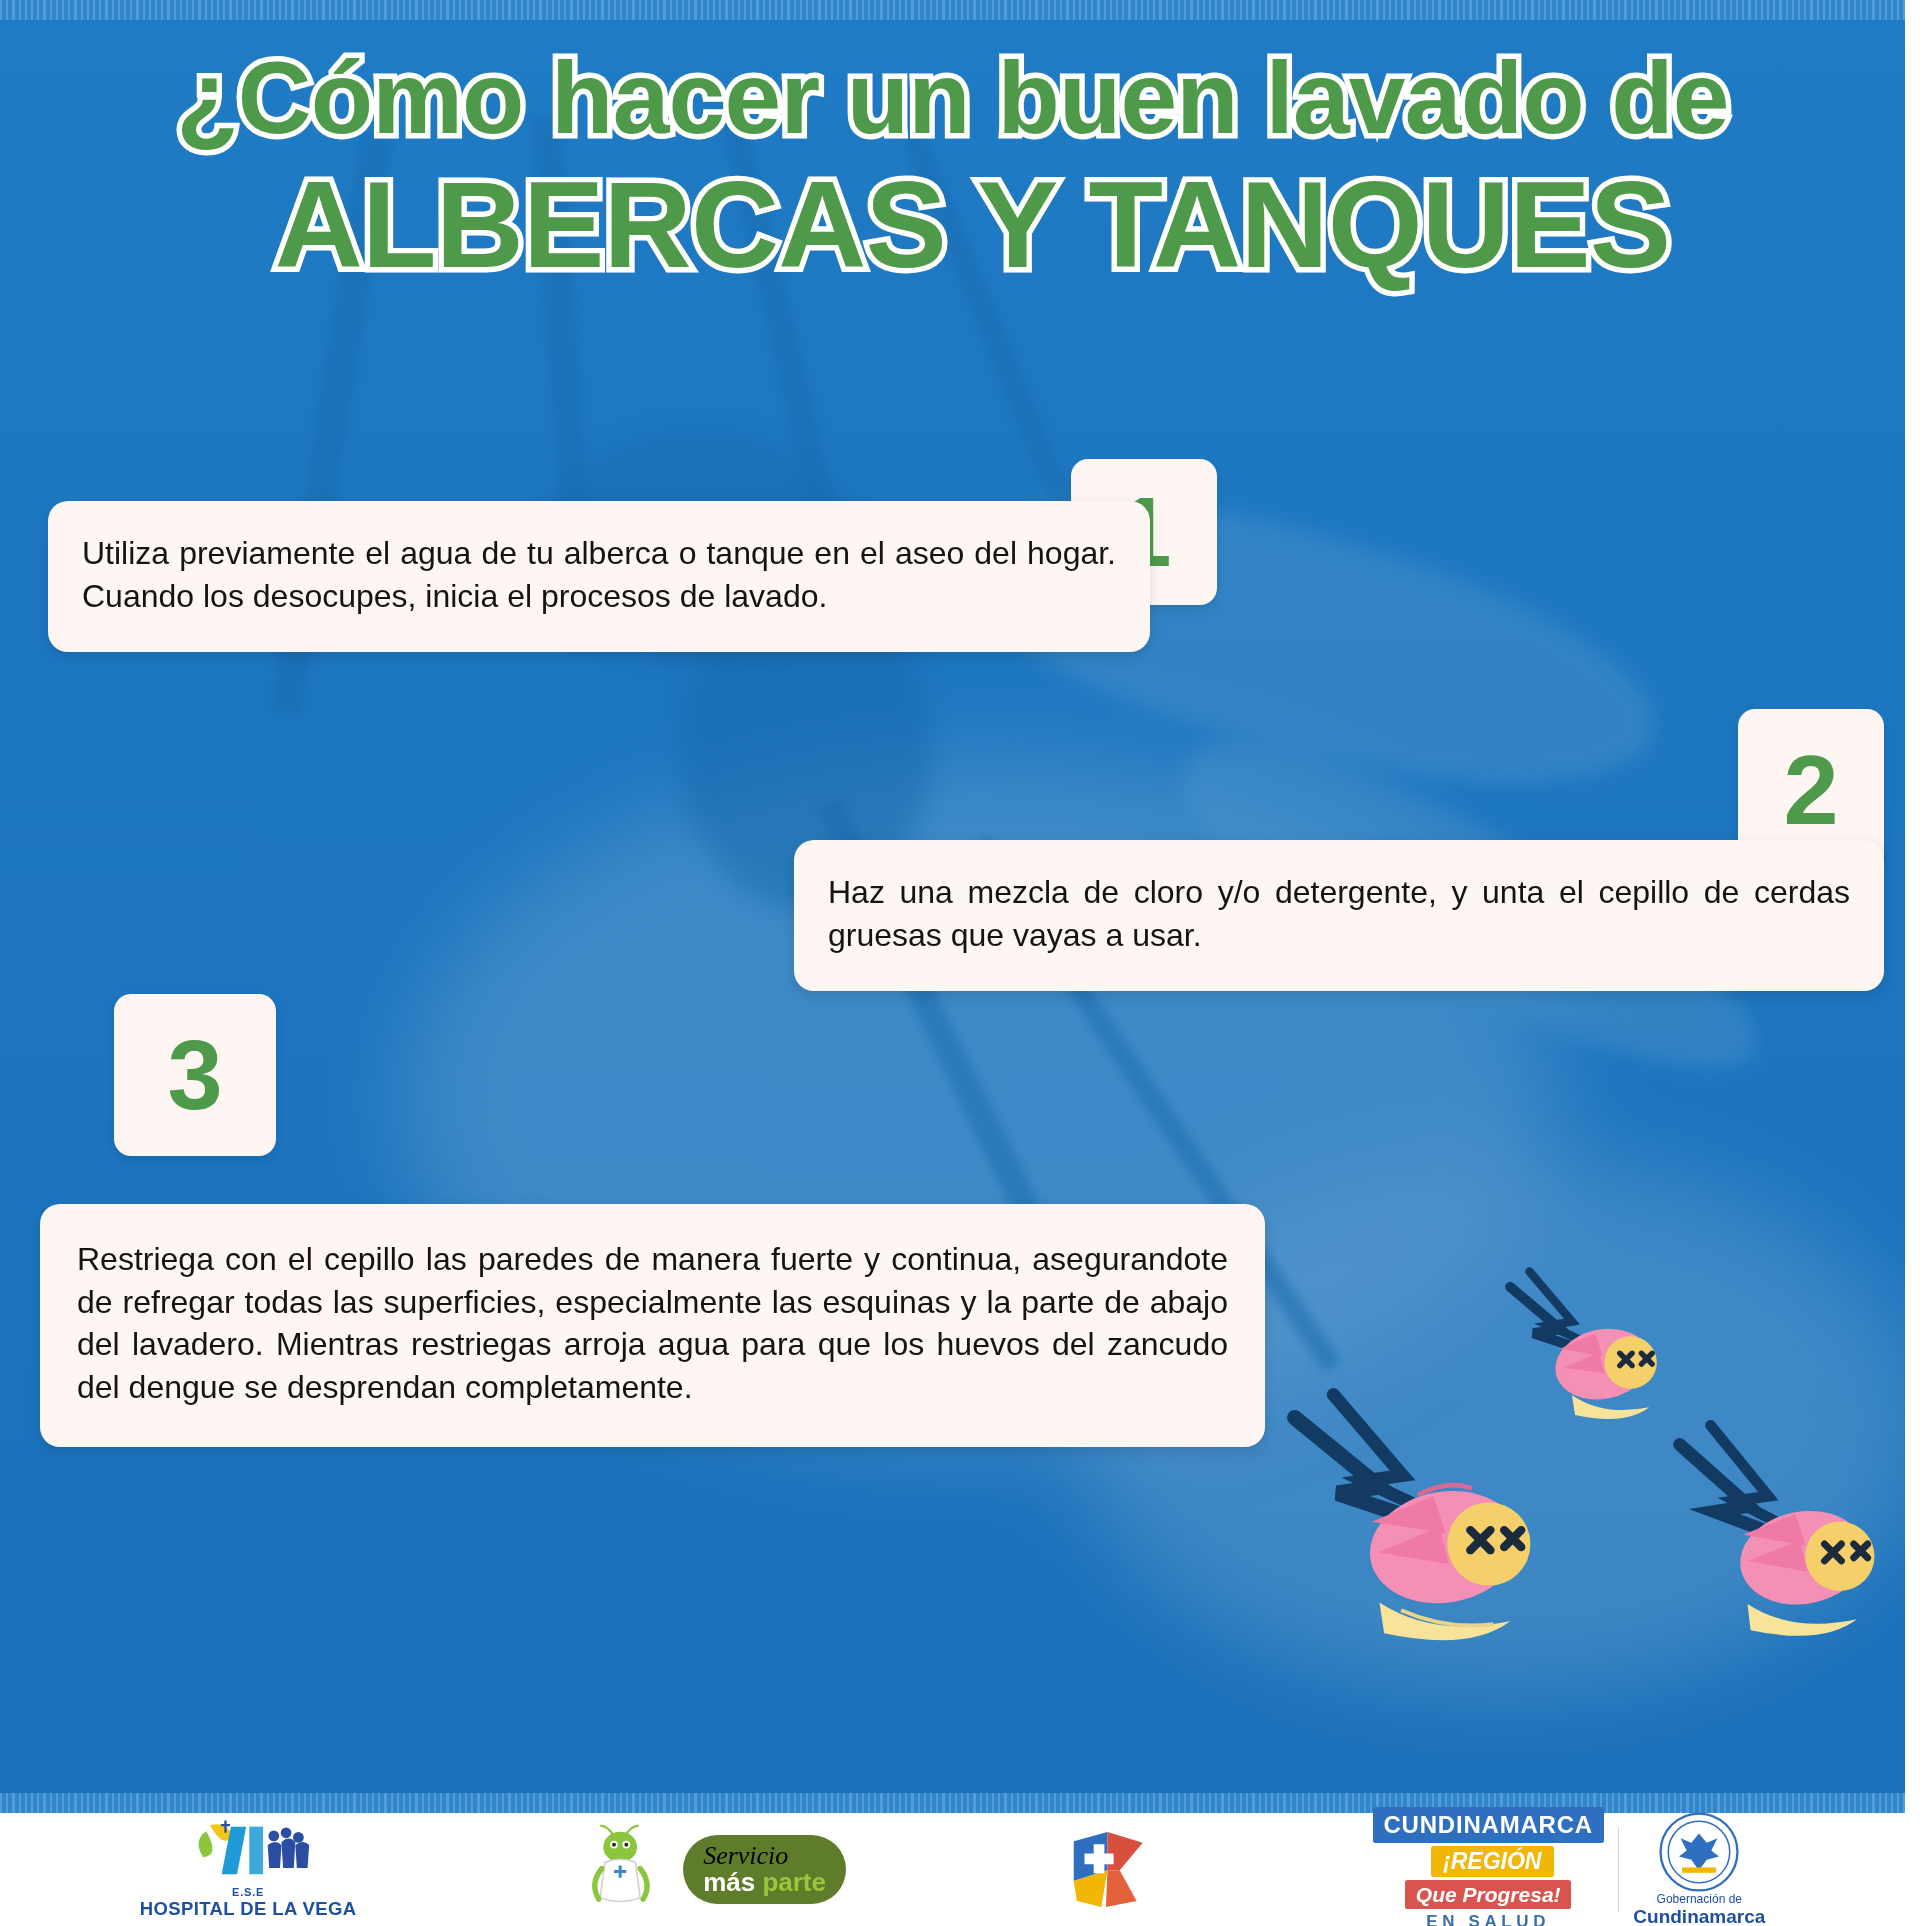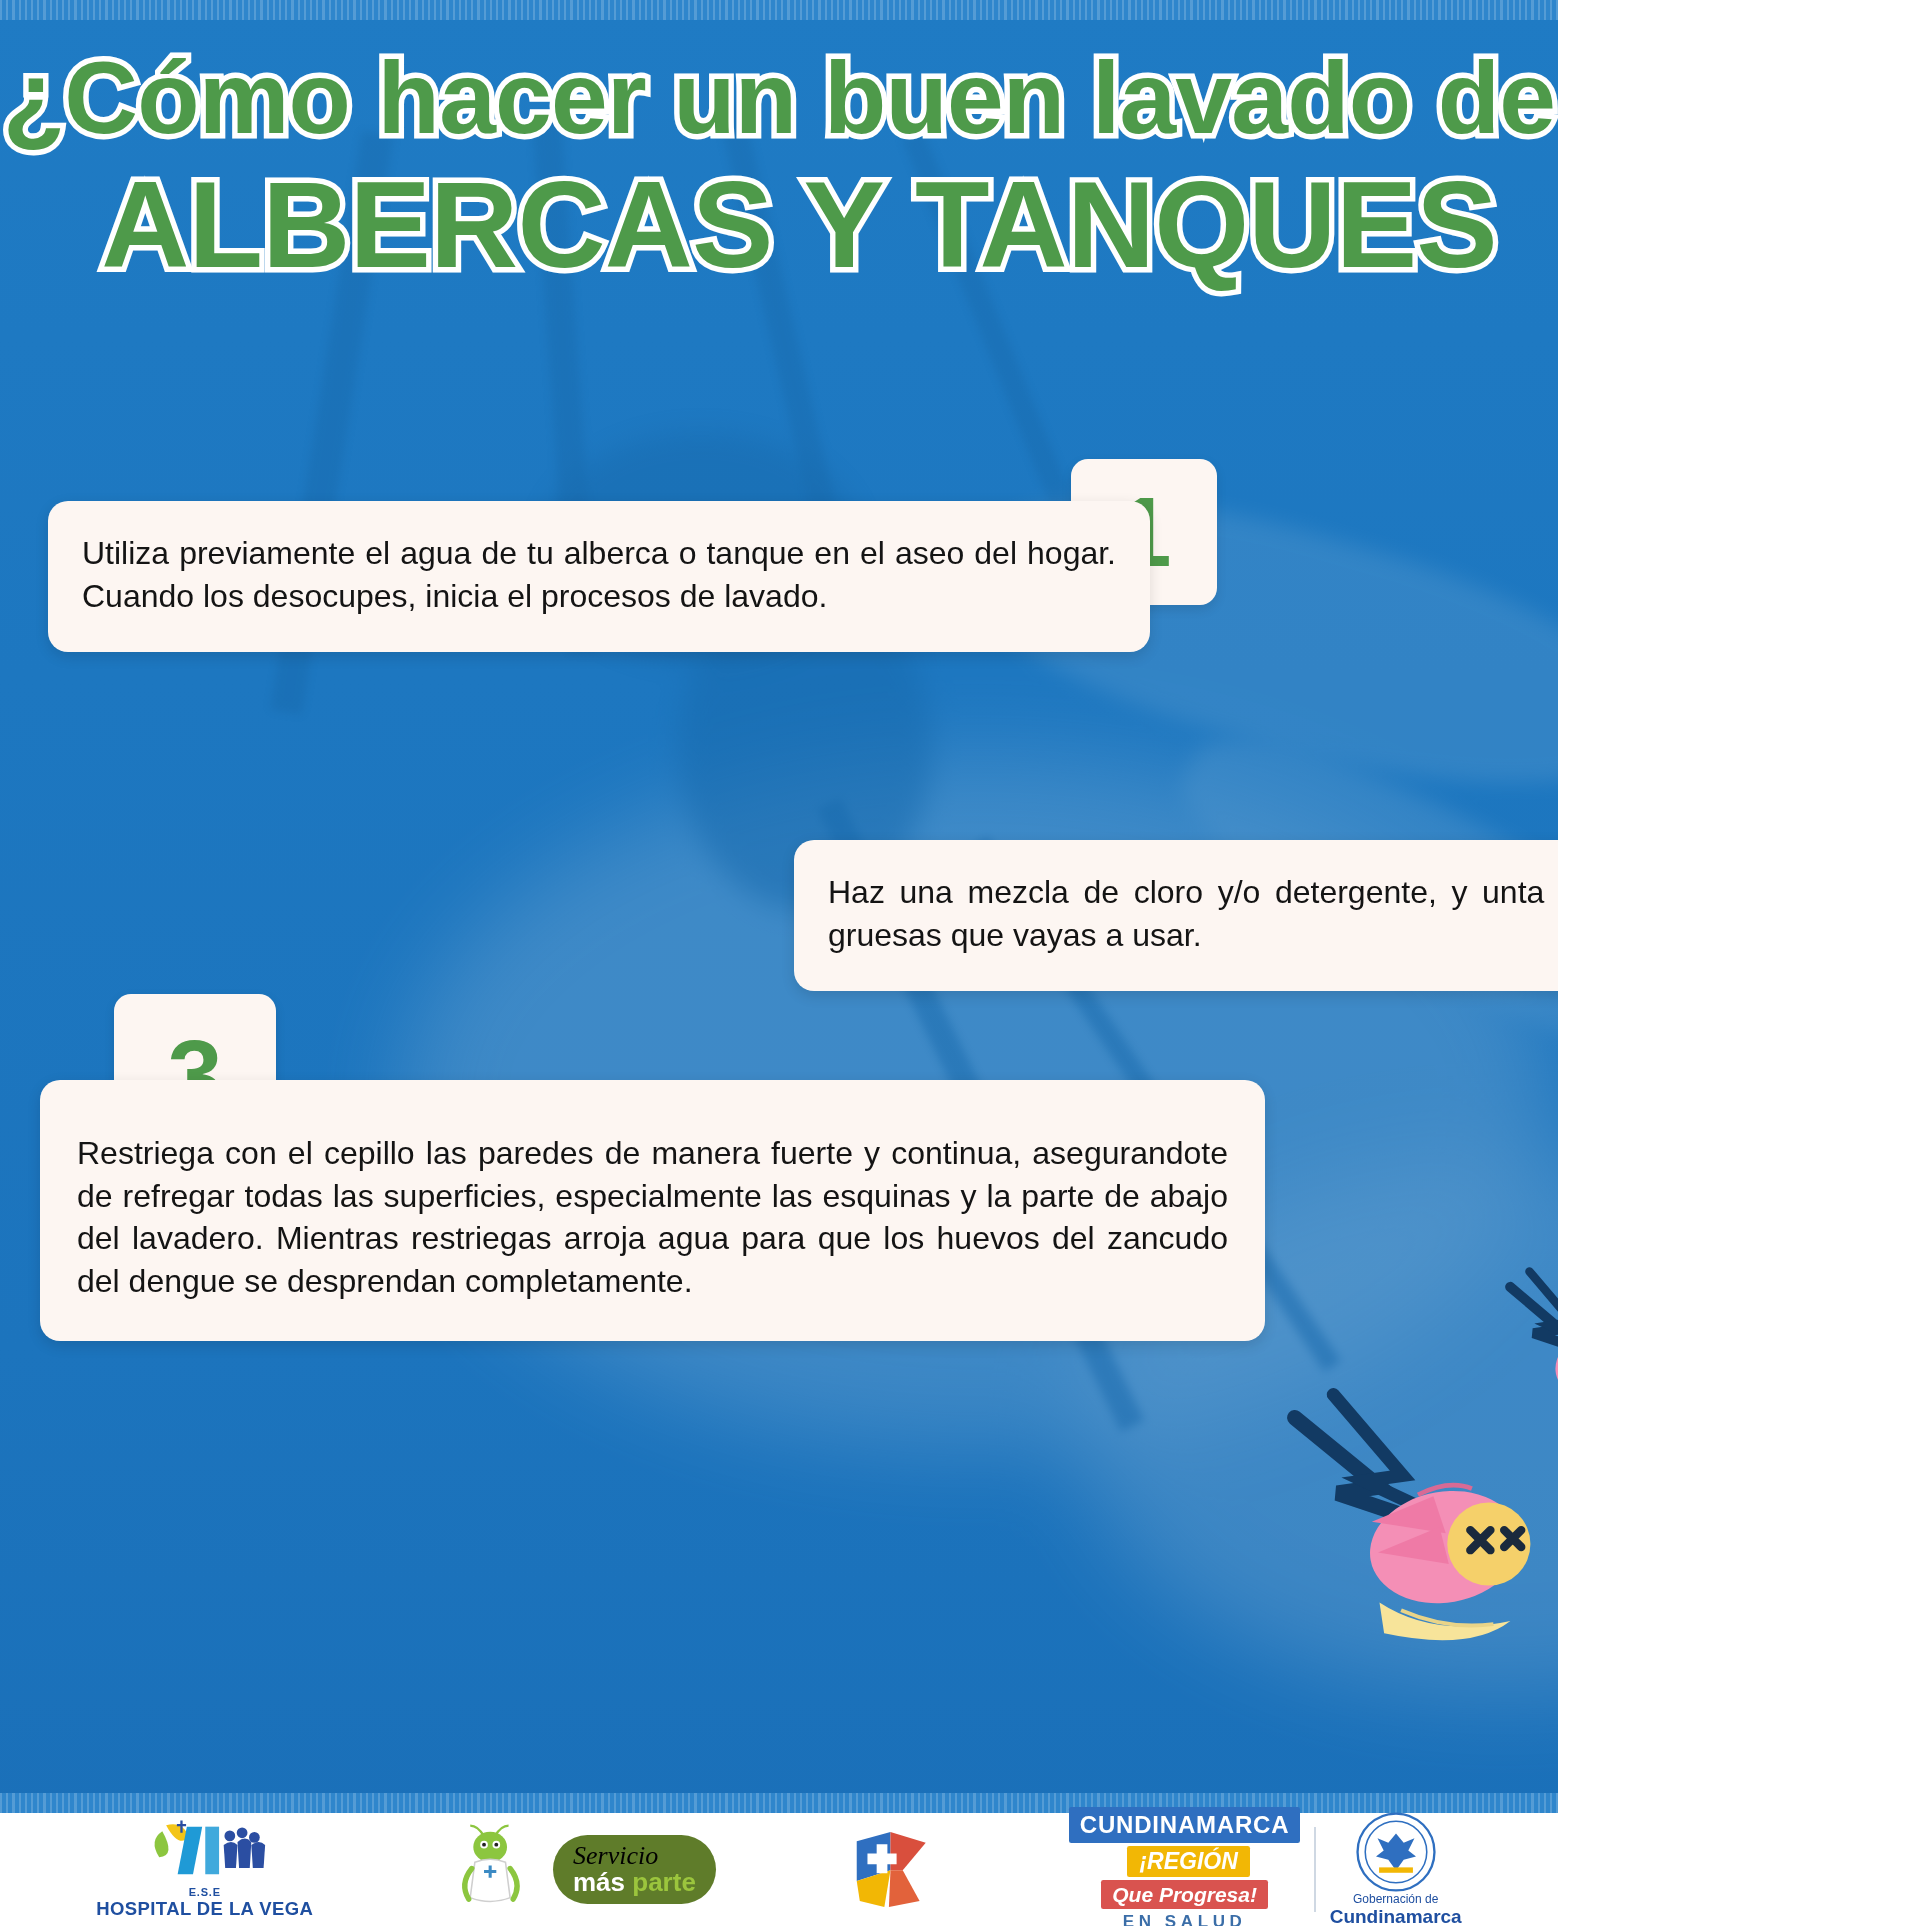--- a/index.html
+++ b/index.html
@@ -5,21 +5,21 @@
 <style>
   * { box-sizing: border-box; margin: 0; padding: 0; }
   html, body {
     width: 1927px;
     height: 1926px;
     overflow: hidden;
     font-family: "Liberation Sans", sans-serif;
   }
   .poster {
     position: relative;
-    width: 1558px;
+    width: 1905px;
     height: 1926px;
     background: linear-gradient(180deg, #1f7bc4 0%, #1d77c0 35%, #1c74bd 70%, #1a6fb8 100%);
     overflow: hidden;
   }
   
   .bg-mosquito {
     position: absolute;
     left: 0; top: 0;
     width: 1927px; height: 1757px;
     opacity: 0.30;
@@ -114,21 +114,21 @@
     z-index: 4;
     box-shadow: 0 4.6px 10.8px rgba(0,0,0,0.10);
   }
 
   #card1 { left: 48px; top: 501px; width: 1102px; padding: 31px 34px 35px 34px; }
   #num1  { left: 1071px; top: 459px; width: 146px; height: 146px; border-radius: 17px; }
 
   #card2 { left: 794px; top: 840px; width: 1090px; padding: 31px 34px 35px 34px; }
   #num2  { left: 1738px; top: 709px; width: 146px; height: 162px; }
 
-  #card3 { left: 40px; top: 1080px; width: 1225px; padding: 52px 37px 39px 37px; }
+  #card3 { left: 40px; top: 1204px; width: 1225px; padding: 34px 37px 39px 37px; }
   #num3  { left: 114px; top: 994px; width: 162px; height: 162px; }
 
   
   .deadbug { position: absolute; z-index: 3; }
   #bug-big { left: 1264px; top: 1379px; width: 308px; height: 293px; }
   #bug-mid { left: 1649px; top: 1410px; width: 254px; height: 254px; }
   #bug-small { left: 1487px; top: 1256px; width: 193px; height: 193px; }
 
   
   .footer {

